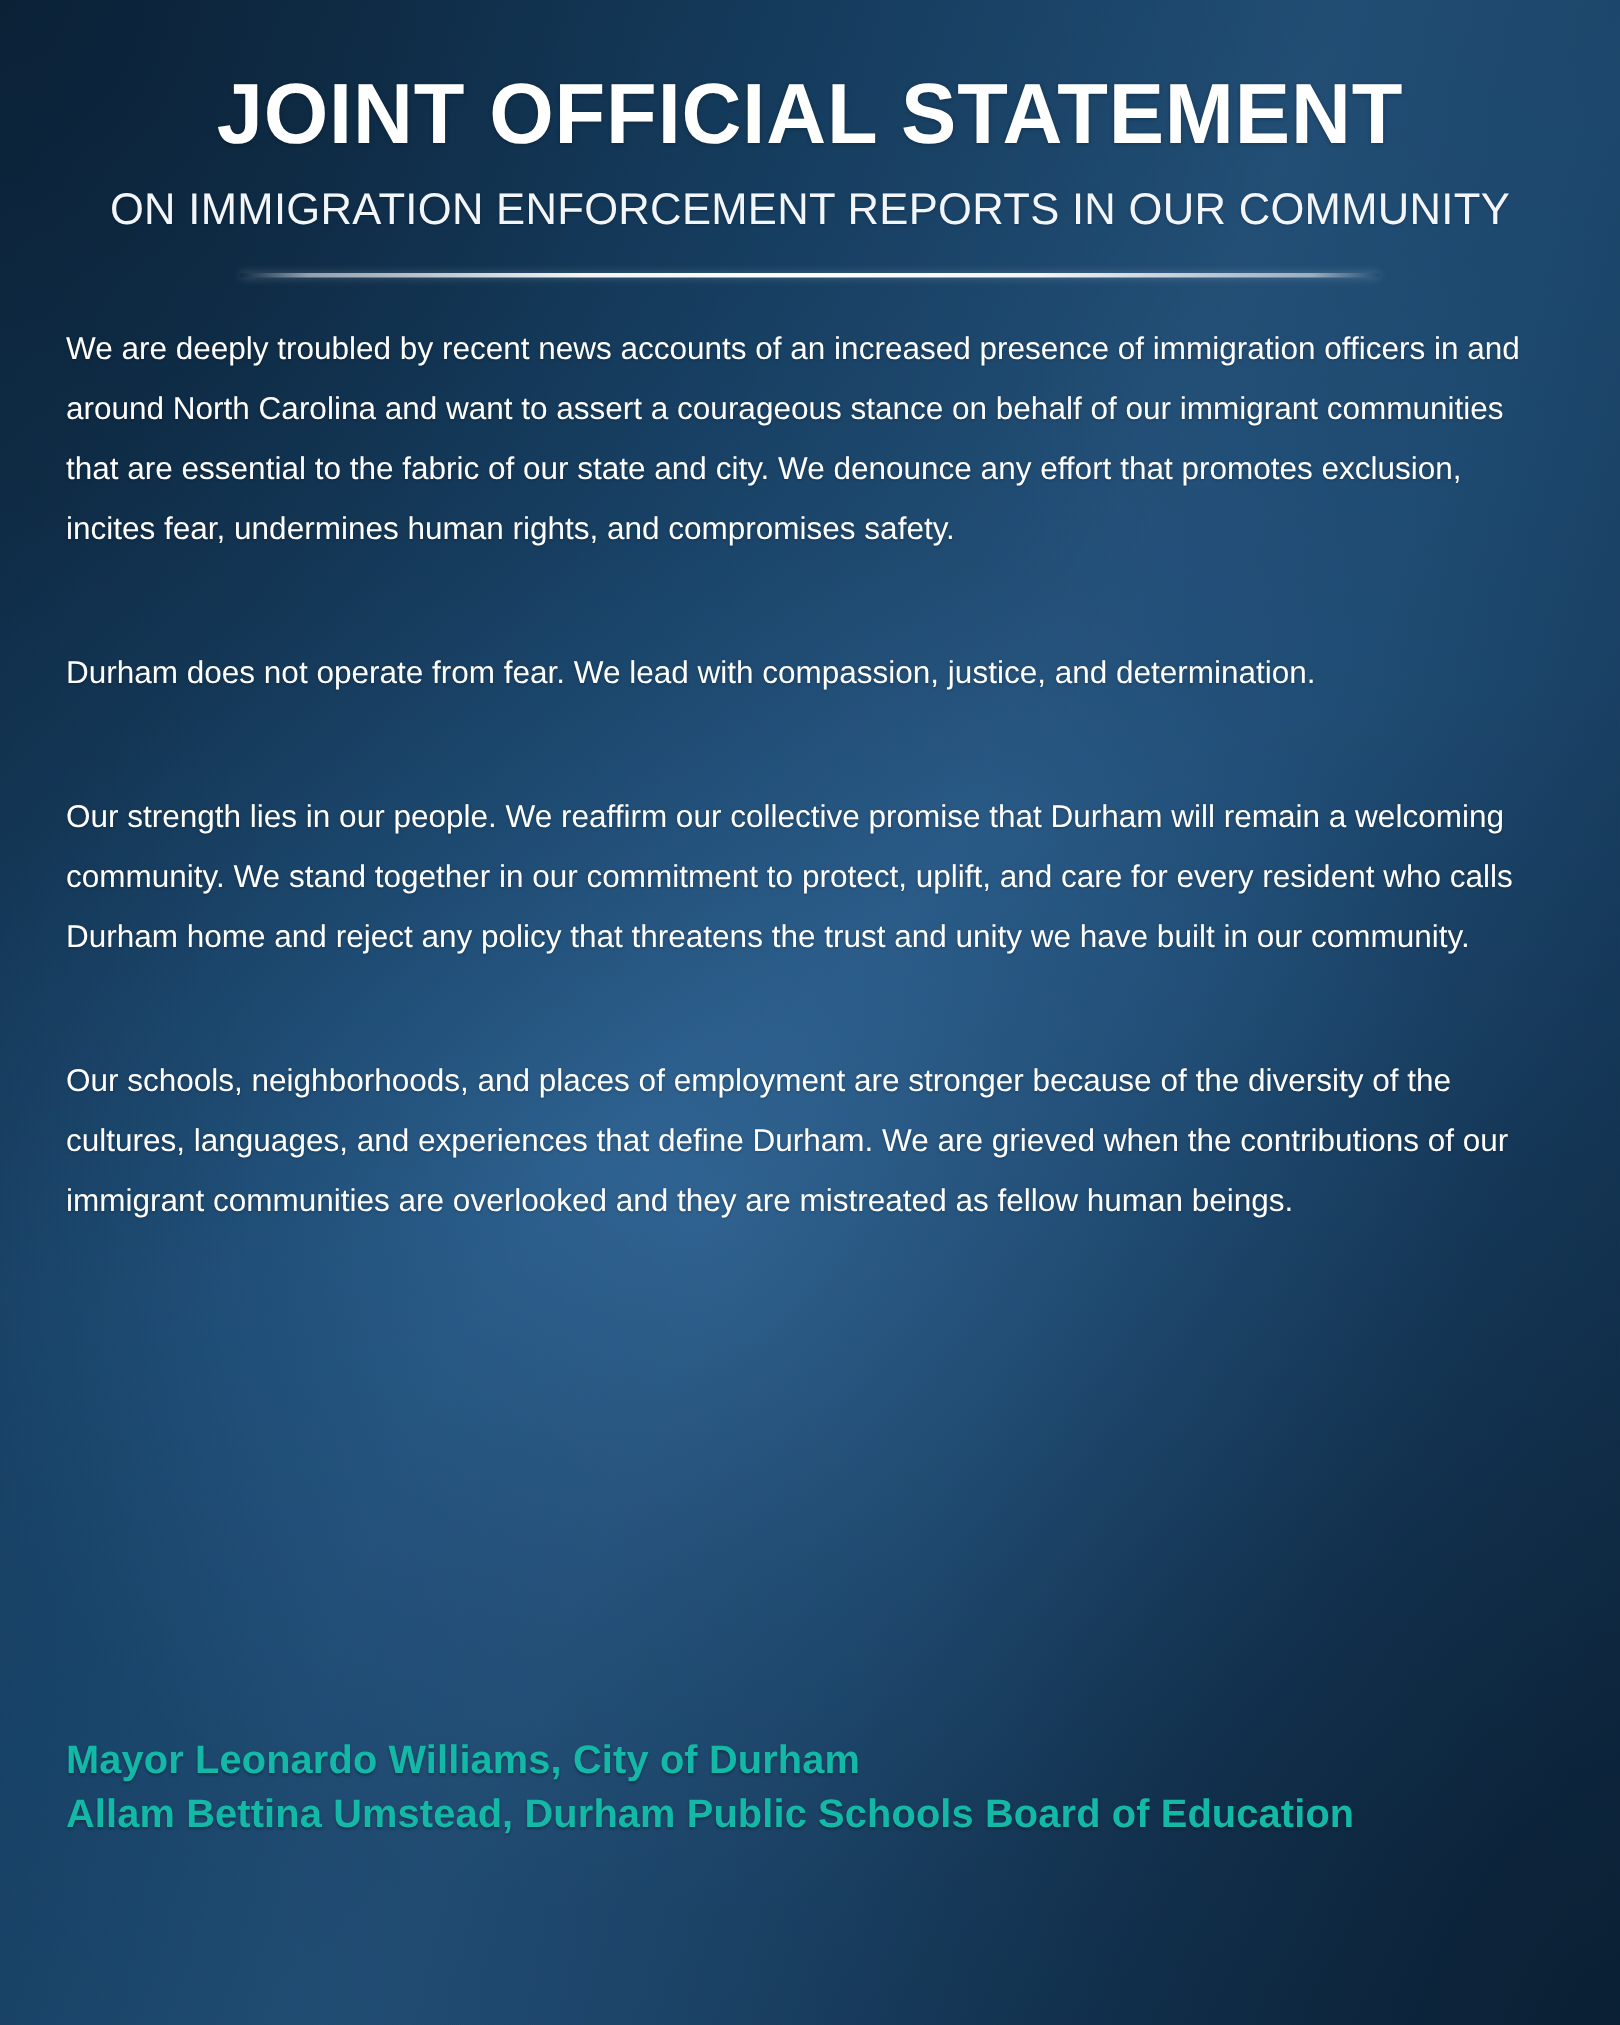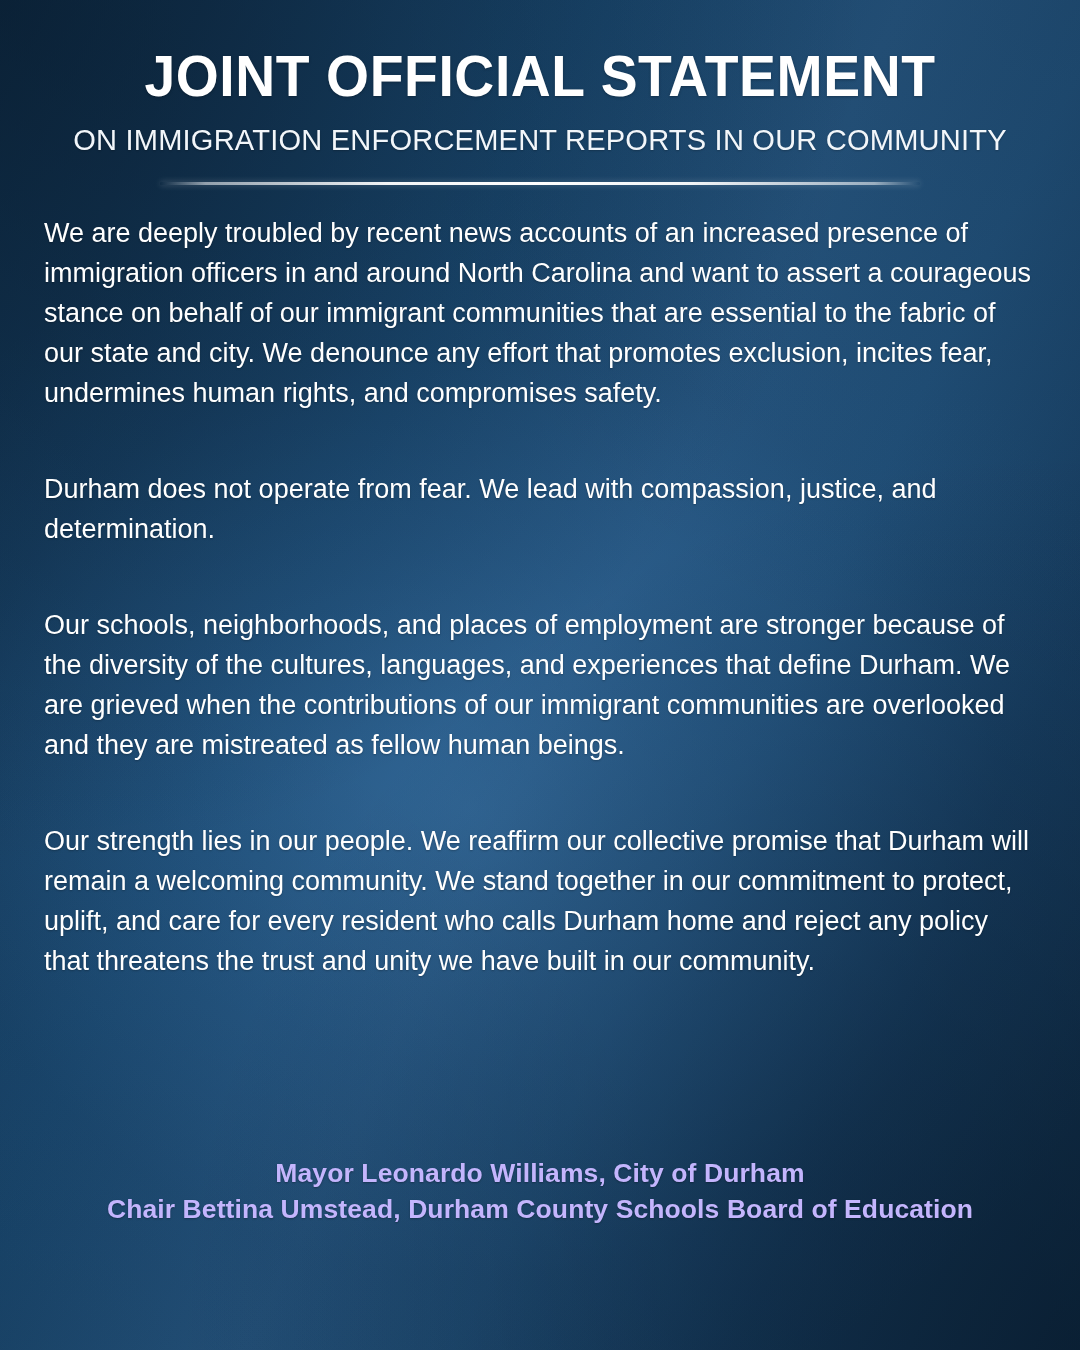--- a/index.html
+++ b/index.html
@@ -120,21 +120,21 @@
   
   .body-block {
     margin: 0 auto;
     padding: 0 44px 0 44px;
     width: 1080px;
   }
 
   .body-block p {
     font-family: "Liberation Sans", sans-serif;
     font-weight: normal;
-    font-size: 27px;
+    font-size: 21px;
     line-height: 40px;
     color: #ffffff;
     text-shadow: 0 1px 2px rgba(0,0,0,0.25);
   }
 
   .body-block p.first { margin-top: 28px; }
   .body-block p + p { margin-top: 56px; }
 
   
   .signatures {
@@ -144,24 +144,23 @@
     width: 1080px;
     padding: 0 44px;
   }
 
   .signatures .sig-line {
     font-family: "Liberation Sans", sans-serif;
     font-weight: bold;
     font-size: 26.5px;
     line-height: 36px;
     letter-spacing: 0.1px;
-    color: #c4b5fd;
+    color: #14b8a6;
     text-shadow: 0 1px 2px rgba(0,0,0,0.3);
     white-space: nowrap;
-    text-align: center;
   }
 </style>
 </head>
 <body>
 
 <div class="poster">
 
   <div class="bg-layer-1"></div>
   <div class="bg-layer-2"></div>
   <div class="bg-vignette"></div>
@@ -170,23 +169,23 @@
 
     <div class="header">
       <div class="title">JOINT OFFICIAL STATEMENT</div>
       <div class="subtitle">ON IMMIGRATION ENFORCEMENT REPORTS IN OUR COMMUNITY</div>
       <div class="divider"></div>
     </div>
 
     <div class="body-block">
       <p class="first">We are deeply troubled by recent news accounts of an increased presence of immigration officers in and around North Carolina and want to assert a courageous stance on behalf of our immigrant communities that are essential to the fabric of our state and city. We denounce any effort that promotes exclusion, incites fear, undermines human rights, and compromises safety.</p>
       <p>Durham does not operate from fear. We lead with compassion, justice, and determination.</p>
+      <p>Our strength lies in our people. We reaffirm our collective promise that Durham will remain a welcoming community. We stand together in our commitment to protect, uplift, and care for every resident who calls Durham home and reject any policy that threatens the trust and unity we have built in our community.</p>
       <p>Our schools, neighborhoods, and places of employment are stronger because of the diversity of the cultures, languages, and experiences that define Durham. We are grieved when the contributions of our immigrant communities are overlooked and they are mistreated as fellow human beings.</p>
-      <p>Our strength lies in our people. We reaffirm our collective promise that Durham will remain a welcoming community. We stand together in our commitment to protect, uplift, and care for every resident who calls Durham home and reject any policy that threatens the trust and unity we have built in our community.</p>
     </div>
 
     <div class="signatures">
       <div class="sig-line">Mayor Leonardo Williams, City of Durham</div>
-      <div class="sig-line">Chair Bettina Umstead, Durham County Schools Board of Education</div>
+      <div class="sig-line">Allam Bettina Umstead, Durham Public Schools Board of Education</div>
     </div>
 
   </div>
 </div>
 
 </body></html>

